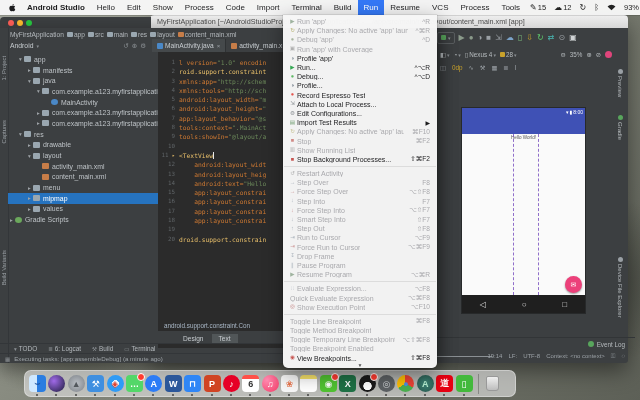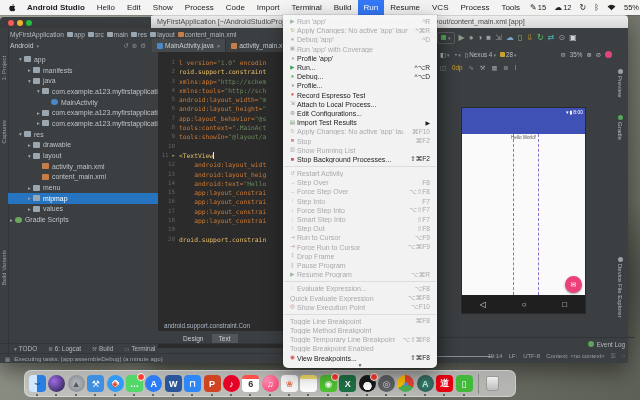--- a/index.html
+++ b/index.html
@@ -186,21 +186,21 @@
       </div>
       <div class="st-item">
         <span class="st-glyph">ᛒ</span>
       </div>
       <div class="st-item">
         <svg class="wifi" viewBox="0 0 16 12">
           <path fill="#222" d="M8 11L1 4a10 10 0 0 1 14 0z"></path>
         </svg>
       </div>
       <div class="st-item">
-        <span>55%</span>
+        <span>93%</span>
       </div>
       <div class="st-item">
         <span class="batt"></span>
       </div>
     </div>
 </div>
 
 <div id="win-back" class="abs">
   <div id="bw-title">
       <span>MyFirstApplication [~/AndroidStudioProjects/MyFirstApplication] - .../app/src/main/res/layout/content_main.xml [app]</span>

